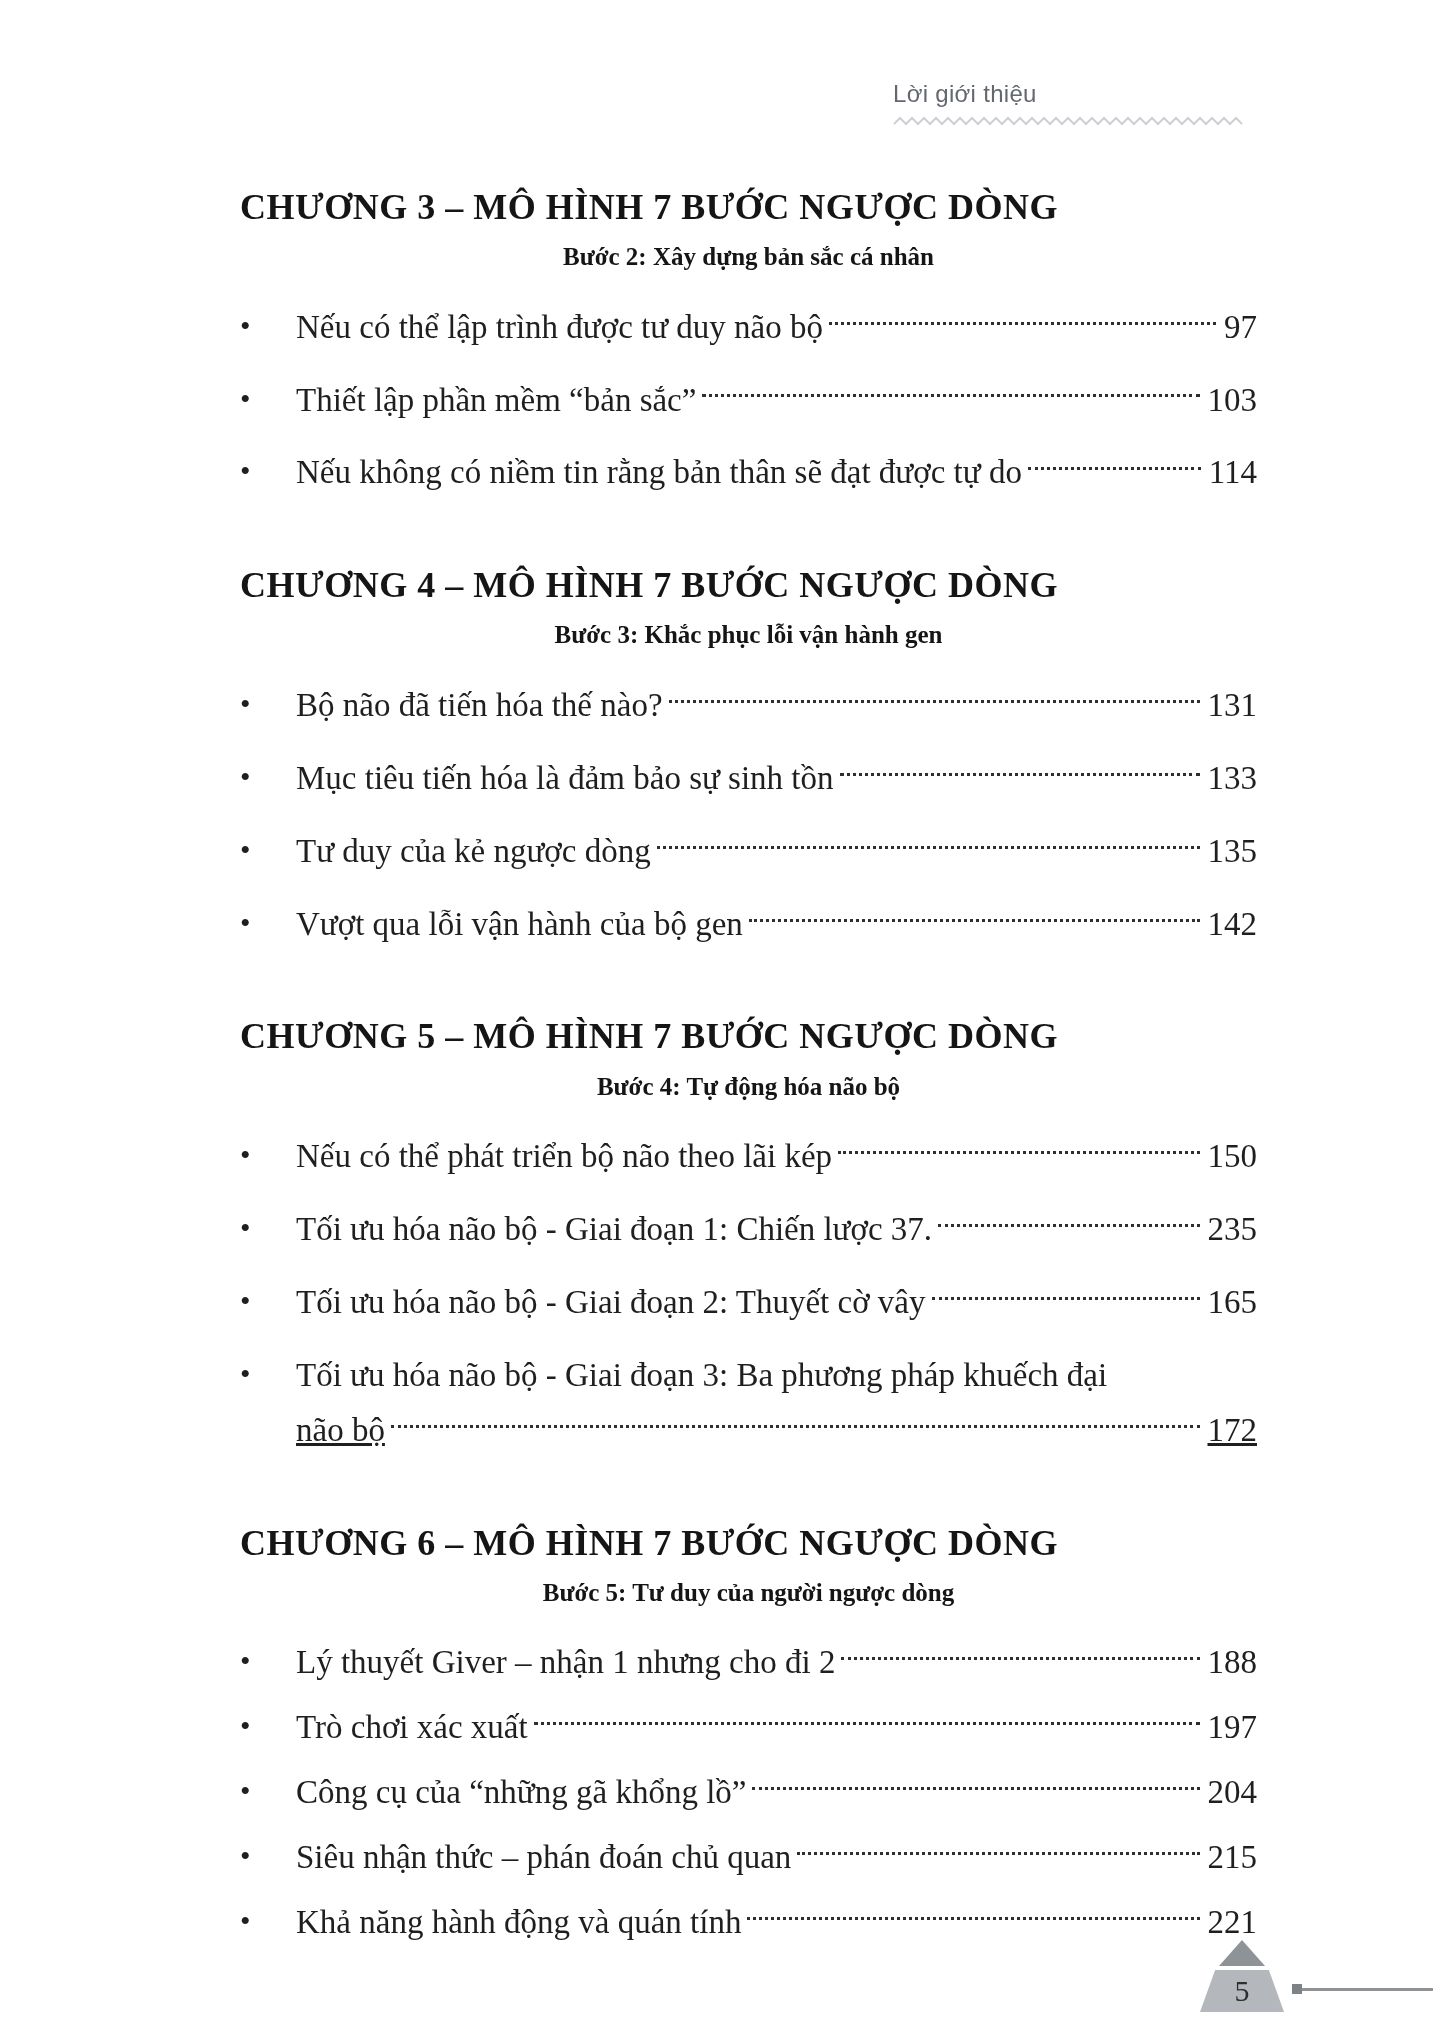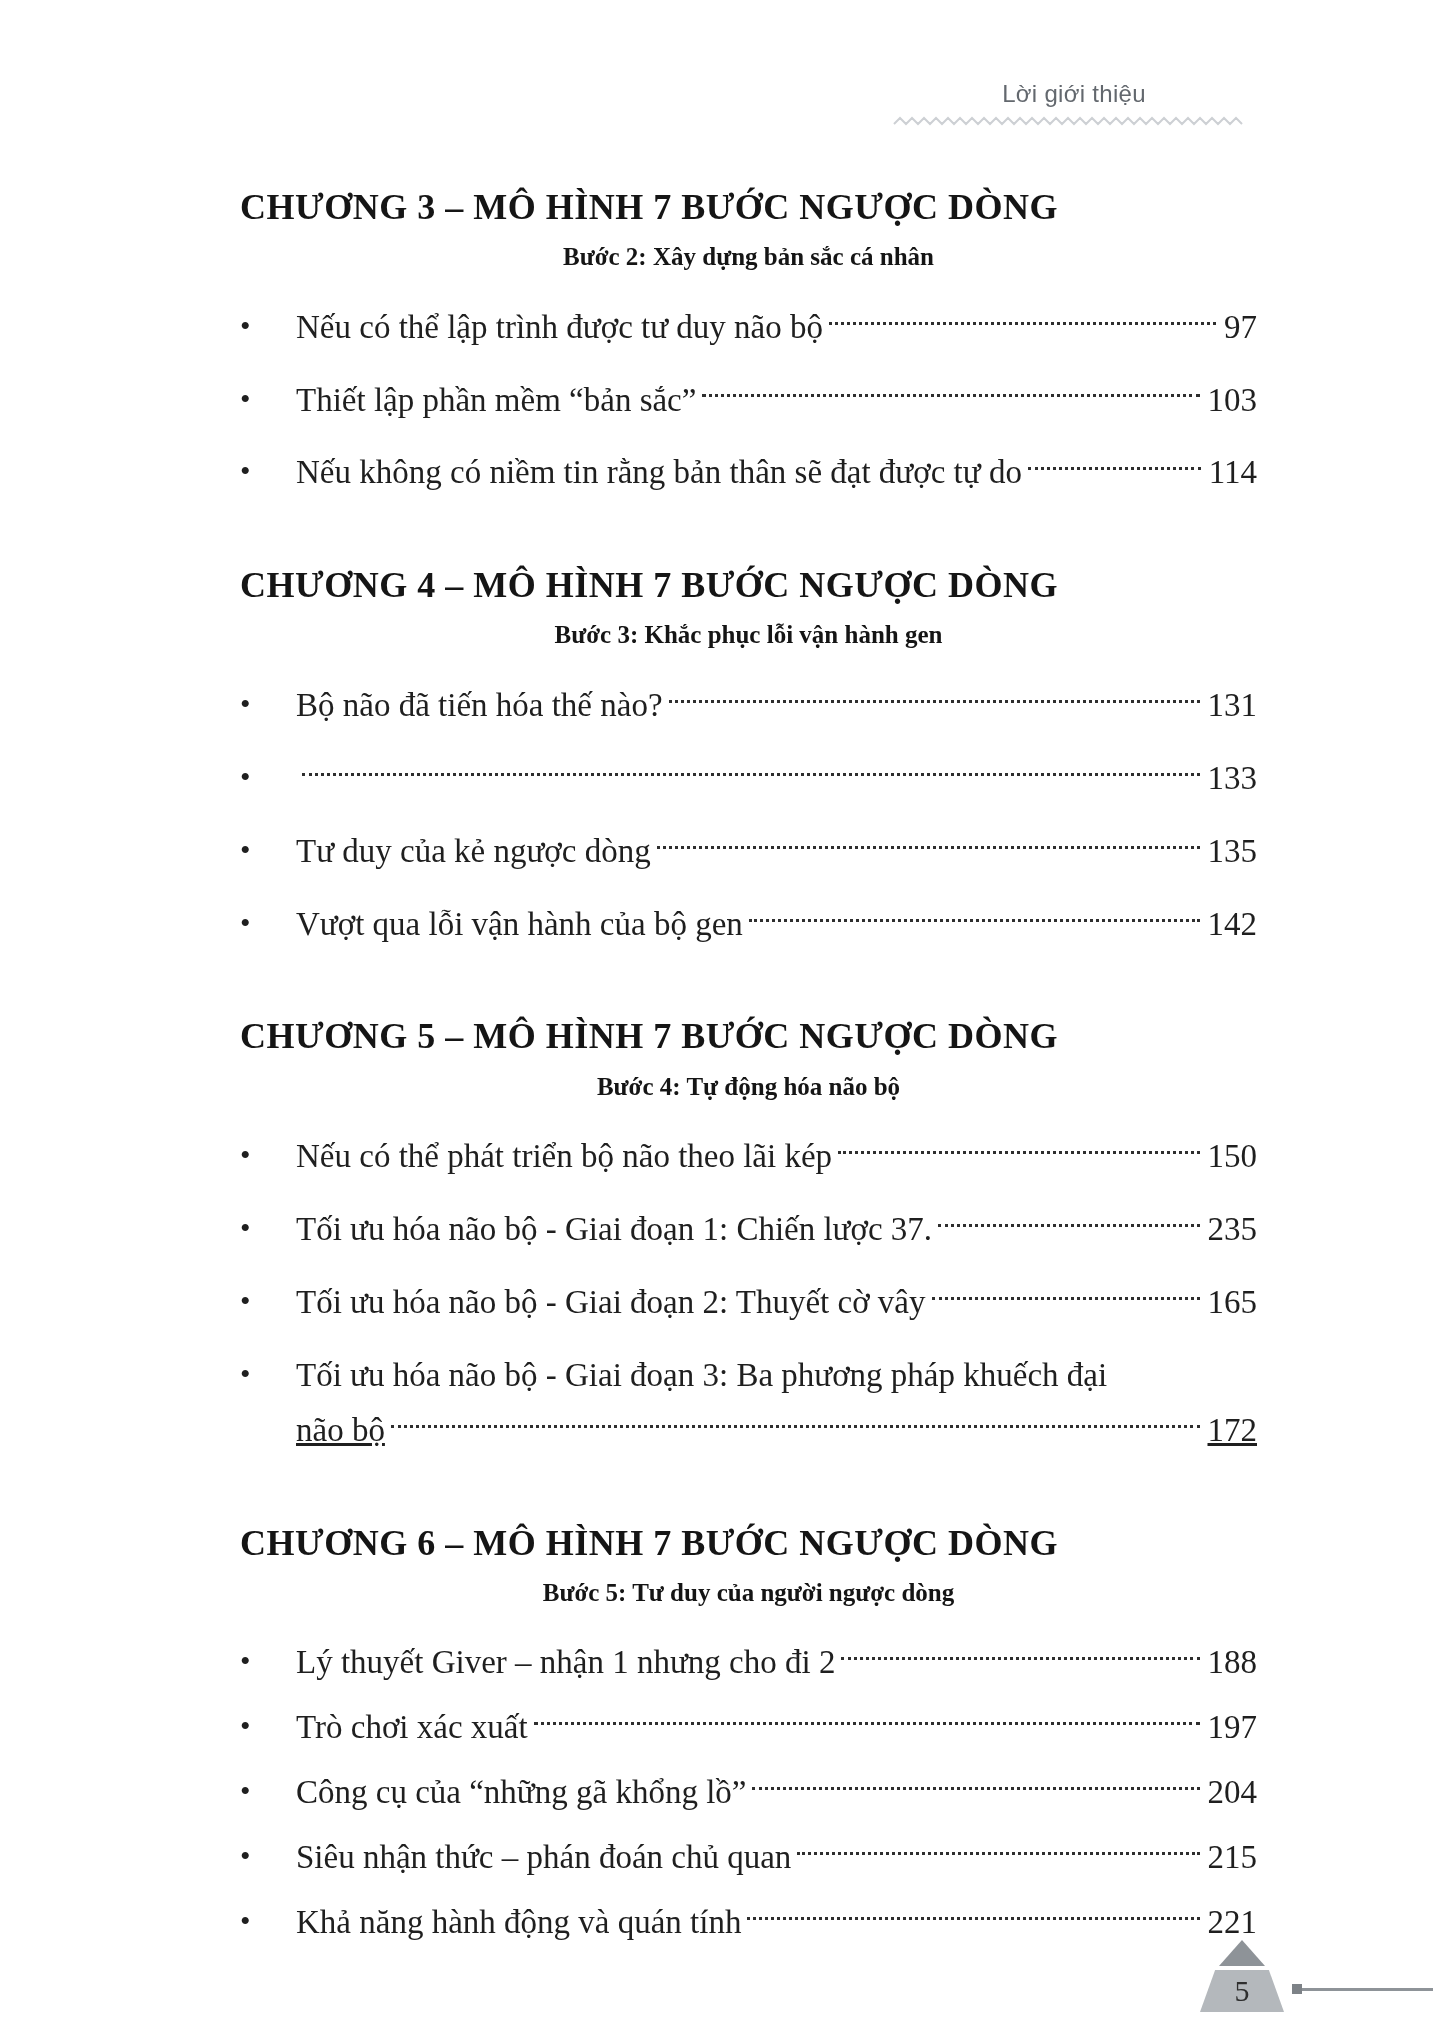--- a/index.html
+++ b/index.html
@@ -7,21 +7,21 @@
   body {
     width: 1433px; height: 2024px;
     position: relative; overflow: hidden;
     font-family: "Liberation Serif", "DejaVu Serif", serif;
     color: #1f1f1f;
   }
 
   
   .running-header {
     position: absolute; top: 80px; right: 178px;
-    width: 362px; text-align: center;
+    width: 362px; text-align: left;
   }
   .rh-text {
     font-family: "Liberation Sans", "DejaVu Sans", sans-serif;
     font-size: 24px; color: #63686e; letter-spacing: 0.3px;
   }
   .running-header svg { display: block; margin-top: 7px; }
 
   
   .content { padding: 186px 176px 0 240px; }
 
@@ -151,20 +151,21 @@
         <span class="toc-page">131</span>
       </div>
 
     </div>
   </div>
 
   <div class="toc-item">
     <span class="bullet">•</span>
     <div class="toc-body">
       <div class="row row1">
+        <span class="toc-text">Mục tiêu tiến hóa là đảm bảo sự sinh tồn</span>
         <span class="leader"></span>
         <span class="toc-page">133</span>
       </div>
 
     </div>
   </div>
 
   <div class="toc-item">
     <span class="bullet">•</span>
     <div class="toc-body">

